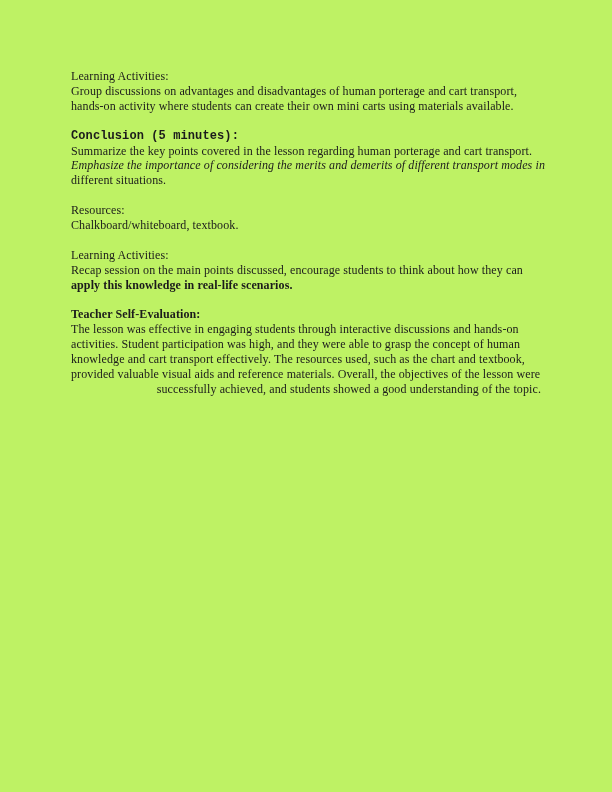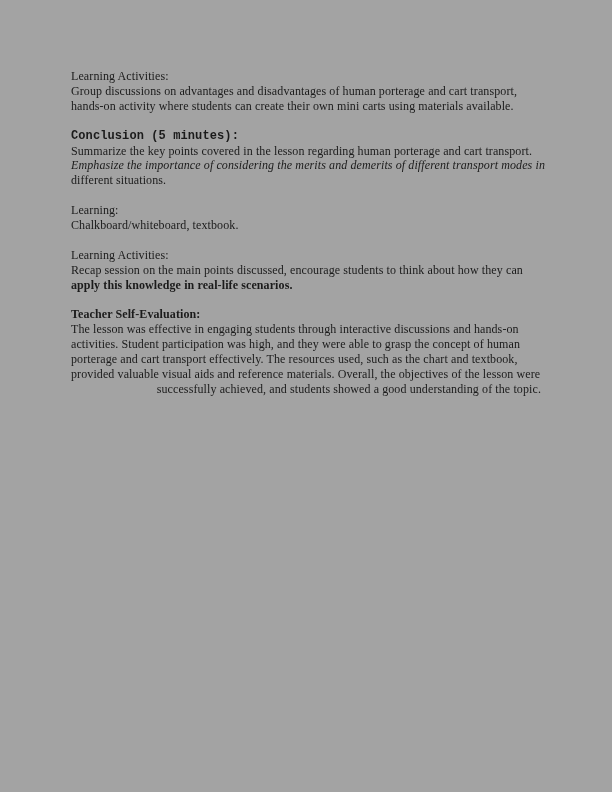--- a/index.html
+++ b/index.html
@@ -35,50 +35,50 @@
     white-space: pre;
     letter-spacing: 0.1px;
   }
   .heading.bold {
     font-weight: bold;
   }
 </style>
 </head>
 <body>
 
-<div class="page" style="background: #a3a3a3;">
+<div class="page" style="background: #bef264;">
   <div class="content">
 
     <section class="block">
       <div class="line heading" style="color: rgb(27, 27, 27);">Learning Activities:</div>
       <div class="line" style="color: rgb(27, 27, 27);">Group discussions on advantages and disadvantages of human porterage and cart transport,</div>
       <div class="line" style="color: rgb(27, 27, 27);">hands-on activity where students can create their own mini carts using materials available.</div>
     </section>
 
     <section class="block">
       <div class="line heading bold" style="color: rgb(27, 27, 27); font-family: Liberation Mono, monospace;">Conclusion (5 minutes):</div>
       <div class="line" style="color: rgb(27, 27, 27);">Summarize the key points covered in the lesson regarding human porterage and cart transport.</div>
       <div class="line" style="color: rgb(27, 27, 27); font-style: italic;">Emphasize the importance of considering the merits and demerits of different transport modes in</div>
       <div class="line" style="color: rgb(27, 27, 27);">different situations.</div>
     </section>
 
     <section class="block">
-      <div class="line heading" style="color: rgb(27, 27, 27);">Learning:</div>
+      <div class="line heading" style="color: rgb(27, 27, 27);">Resources:</div>
       <div class="line" style="color: rgb(27, 27, 27);">Chalkboard/whiteboard, textbook.</div>
     </section>
 
     <section class="block">
       <div class="line heading" style="color: rgb(27, 27, 27);">Learning Activities:</div>
       <div class="line" style="color: rgb(27, 27, 27);">Recap session on the main points discussed, encourage students to think about how they can</div>
       <div class="line" style="color: rgb(27, 27, 27); font-weight: bold;">apply this knowledge in real-life scenarios.</div>
     </section>
 
     <section class="block">
       <div class="line heading bold" style="color: rgb(27, 27, 27);">Teacher Self-Evaluation:</div>
       <div class="line" style="color: rgb(27, 27, 27);">The lesson was effective in engaging students through interactive discussions and hands-on</div>
       <div class="line" style="color: rgb(27, 27, 27);">activities. Student participation was high, and they were able to grasp the concept of human</div>
-      <div class="line" style="color: rgb(27, 27, 27);">porterage and cart transport effectively. The resources used, such as the chart and textbook,</div>
+      <div class="line" style="color: rgb(27, 27, 27);">knowledge and cart transport effectively. The resources used, such as the chart and textbook,</div>
       <div class="line" style="color: rgb(27, 27, 27);">provided valuable visual aids and reference materials. Overall, the objectives of the lesson were</div>
       <div class="line" style="color: rgb(27, 27, 27); text-align: right;">successfully achieved, and students showed a good understanding of the topic.</div>
     </section>
 
   </div>
 </div>
 
 </body></html>

